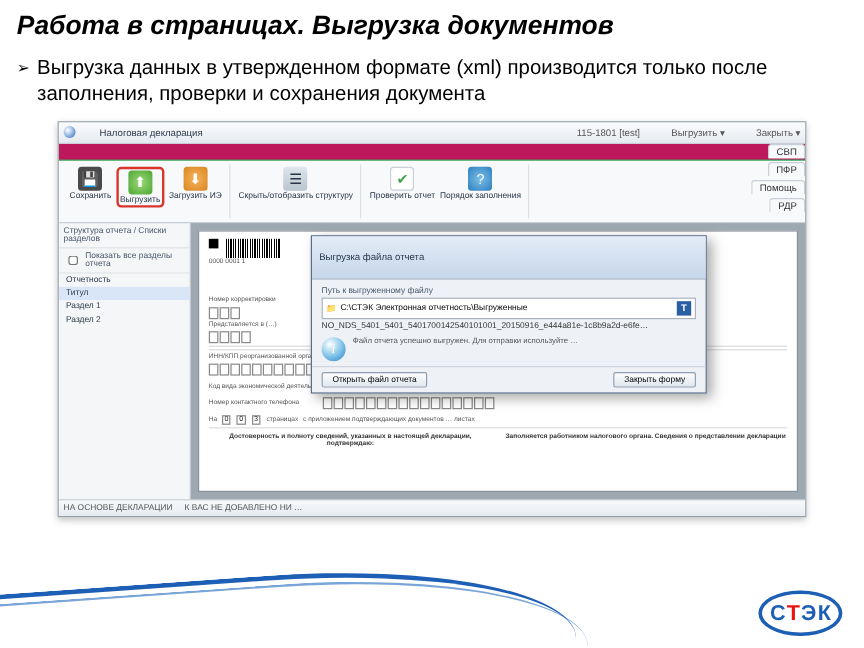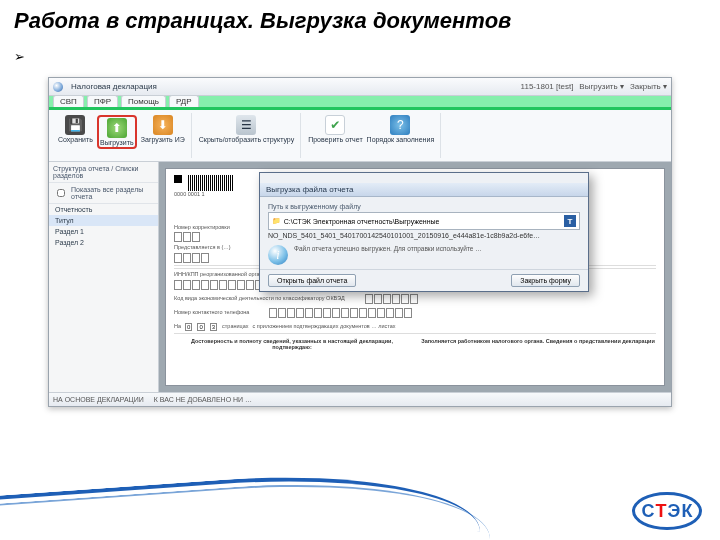--- a/index.html
+++ b/index.html
@@ -40,38 +40,39 @@
     height: 330px;
     overflow: hidden;
   }
   .titlebar {
     height: 18px;
     background: linear-gradient(#fafbfd,#e6eaf0);
     border-bottom: 1px solid #c9cfd6;
     display: flex;
     align-items: center;
     padding: 0 4px;
-    gap: 8px;
+    gap: 20px;
   }
   .tb-icon {
     width: 10px; height: 10px;
     background: radial-gradient(circle at 35% 35%, #fff, #7aa7d9 60%, #2d5a99);
     border-radius: 50%;
   }
   .tb-title { color: #2b3a4a; font-size: 8px; }
   .tb-right { margin-left: auto; display: flex; gap: 6px; align-items: center; color:#555;}
-  .tb-right span { font-size:8px; }
+  .tb-right span { font-size:8px;margin-left:20px; }
   .ribbon-tabs {
     height: 14px;
-    background: #86efac;
-    border-bottom: 3px solid #22c55e;
+    background: #be185d;
+    border-bottom: 1px solid #22c55e;
     display: flex;
     gap: 3px;
     padding-left: 4px;
     align-items: flex-end;
+    flex-direction: column;
   }
   .rtab {
     font-size: 8px;
     padding: 1px 6px;
     border: 1px solid #c9cfd6;
     border-bottom: none;
     background: #f7f9fb;
     border-radius: 3px 3px 0 0;
     color:#333;
   }
@@ -200,25 +201,24 @@
     top: 94px;
     left: 210px;
     width: 330px;
     background: #eef1f5;
     border: 1px solid #5a6e8a;
     box-shadow: 4px 4px 10px rgba(0,0,0,.35);
     font-size: 8px;
   }
   .modal .m-title {
     background: linear-gradient(#e3ecf7,#c7d6ea);
-    padding: 2px 6px;
+    padding: 13px 6px;
     font-size: 8px;
     color:#27394f;
     border-bottom:1px solid #a7b6c9;
-    margin-top:10px;
   }
   .modal .m-body {
     padding: 6px 8px 4px;
   }
   .m-caption { color:#4a5a6d; font-size:7px; margin-bottom:2px; }
   .m-path {
     border:1px solid #a8b3bf;
     background:#fff;
     padding:2px 3px;
     font-size:7px;
@@ -299,20 +299,21 @@
   }
   .lc1{ color:#1e5fb6;} .lc2{color:#e11;} .lc3{color:#1e5fb6;} .lc4{color:#1e5fb6;}
 </style>
 </head>
 <body>
 
 <div class="slide-title">Работа в страницах. Выгрузка документов</div>
 
 <div class="bullet-row">
   <div class="bullet-marker">➢</div>
+  <div>Выгрузка данных в утвержденном формате (xml) производится только после заполнения, проверки и сохранения документа</div>
 </div>
 
 <div class="app">
 
   <div class="titlebar">
     <div class="tb-icon"></div>
     <div class="tb-title">Налоговая декларация</div>
     <div class="tb-right">
       <span>115-1801 [test]</span>
       <span>Выгрузить ▾</span>

